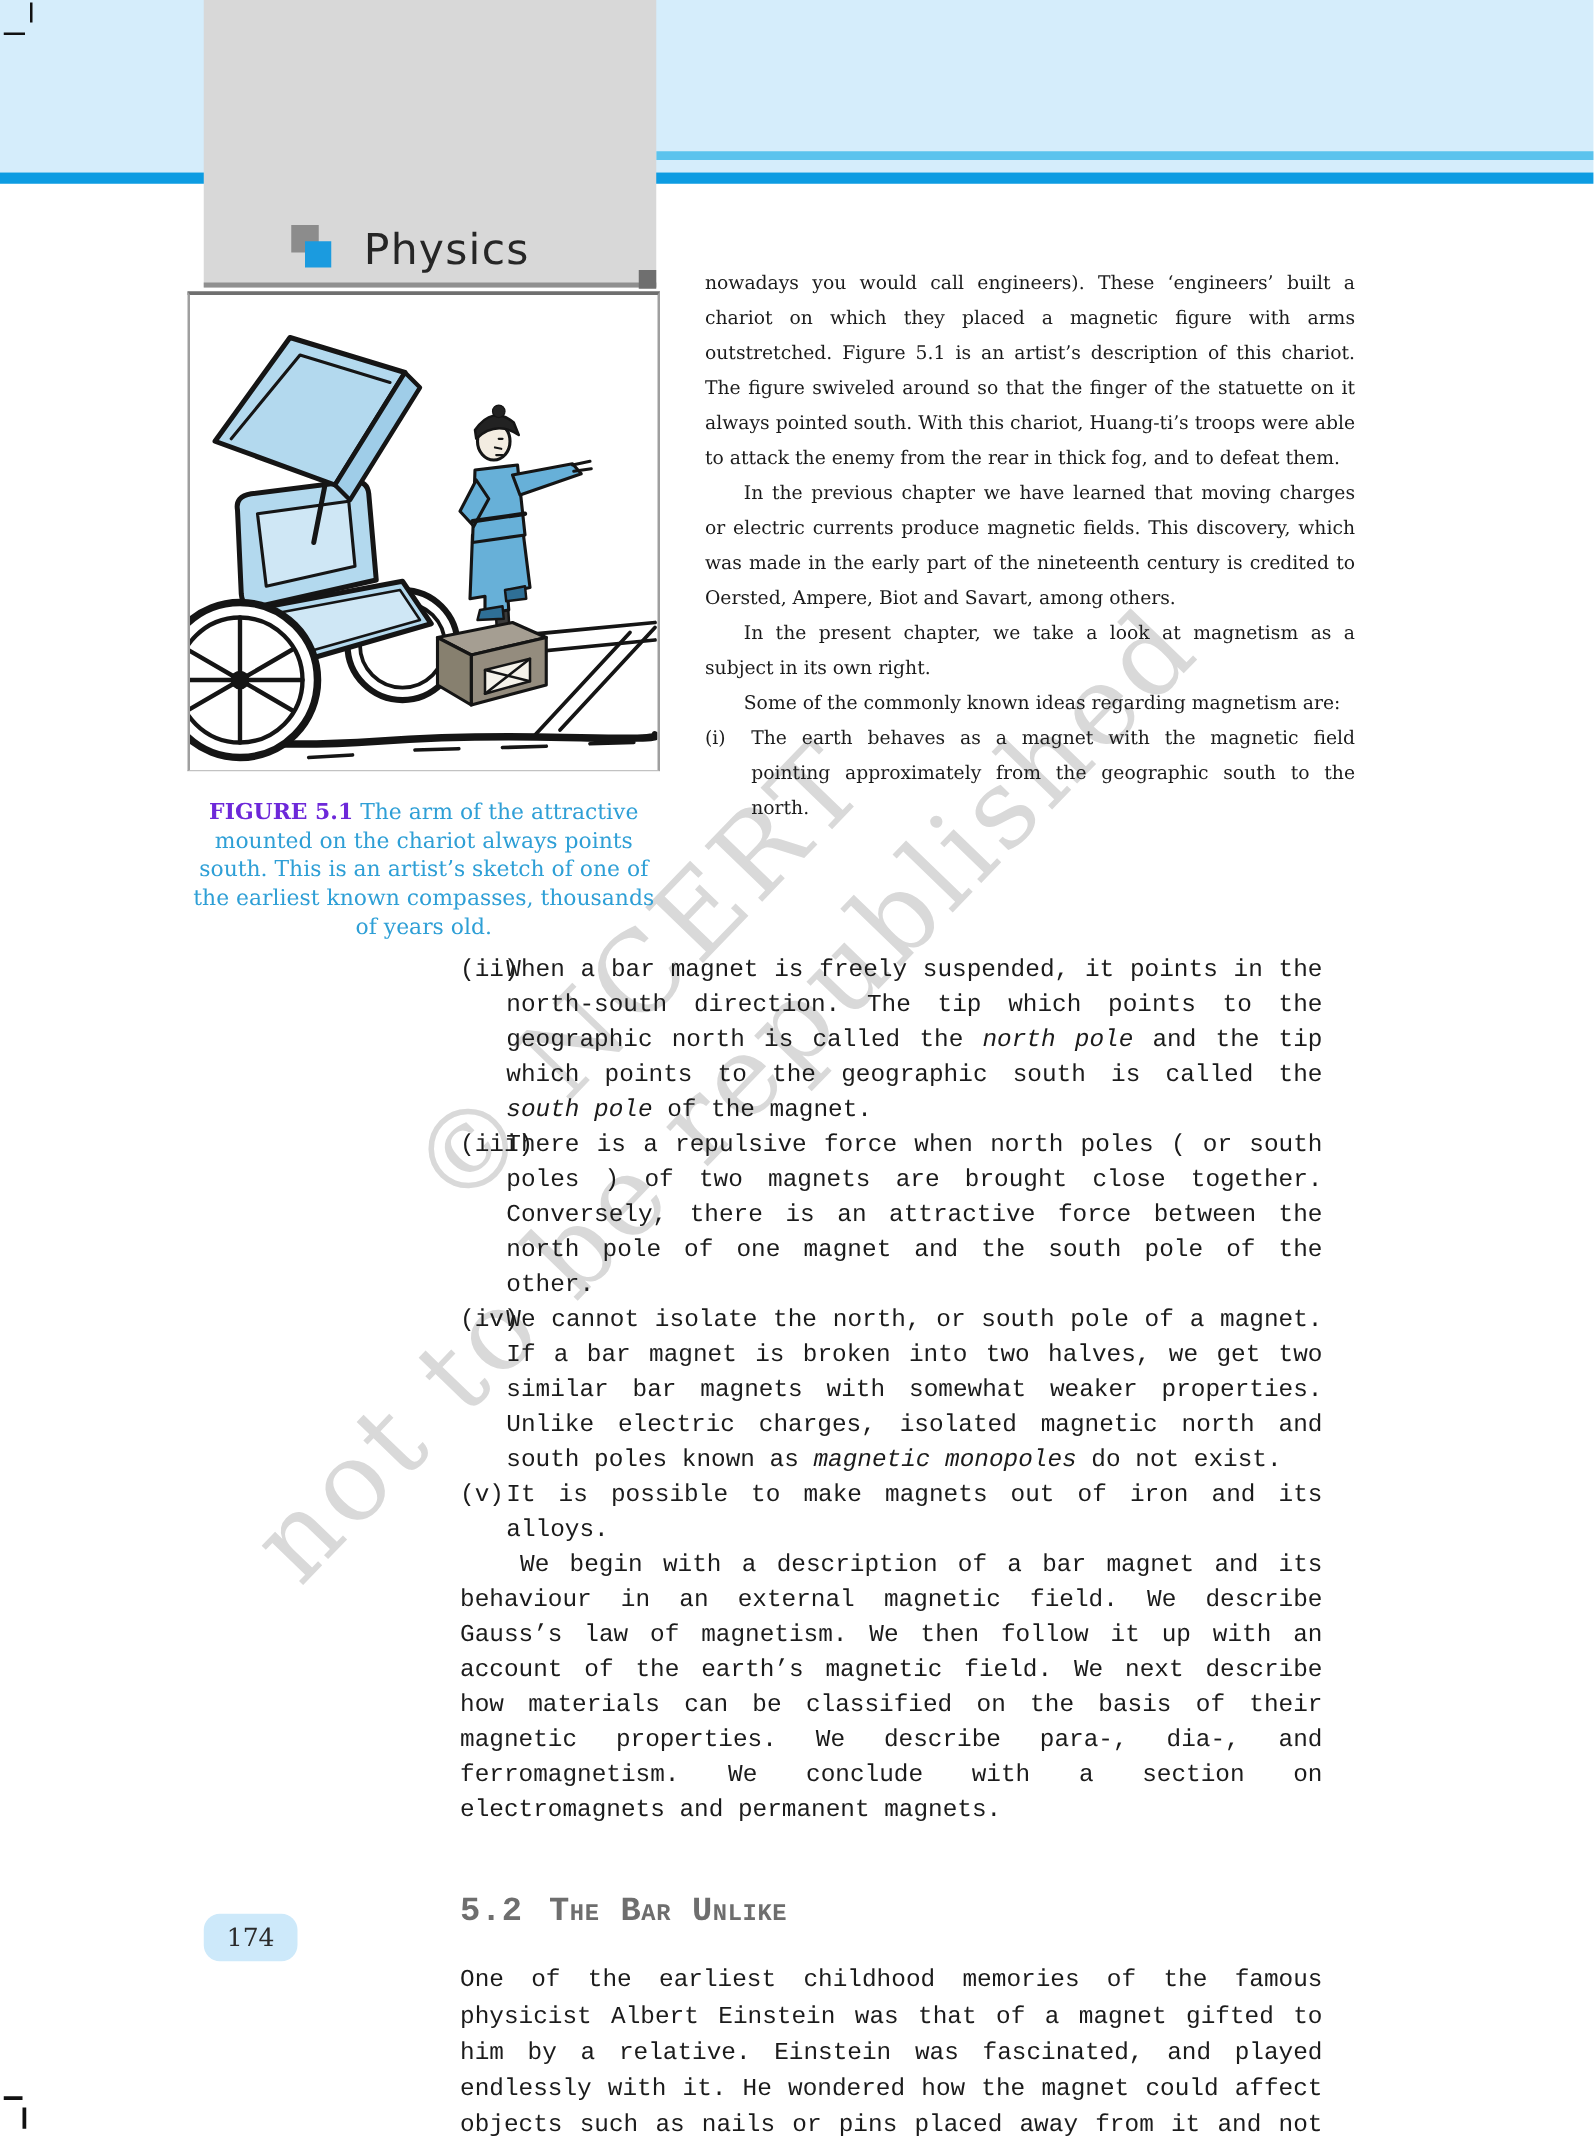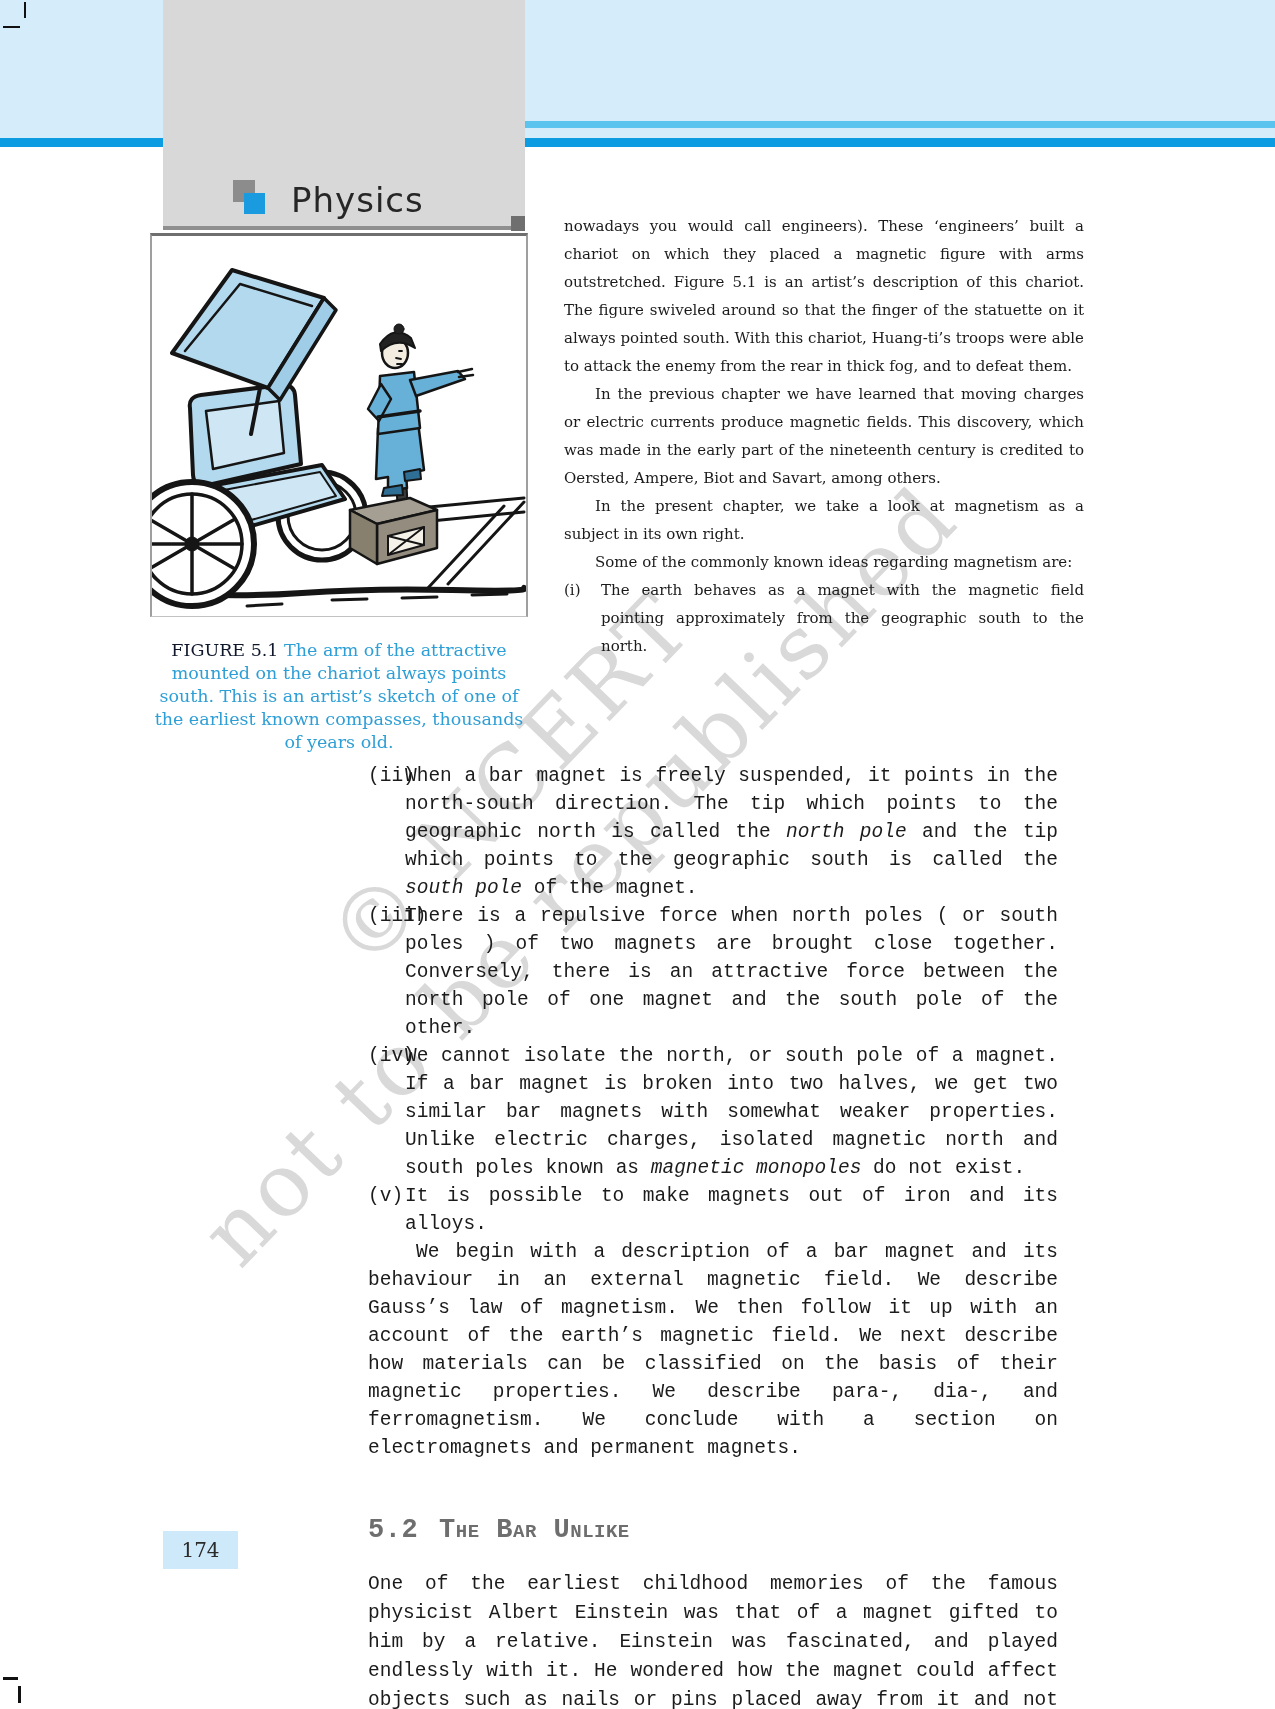--- a/index.html
+++ b/index.html
@@ -40,21 +40,21 @@
   .figure-block { position:absolute; left:150px; top:233px; width:378px; z-index:2; }
   .fig-frame {
     border-top:3px solid #6f6f6f; border-left:2px solid #9f9f9f;
     border-right:2px solid #9f9f9f; border-bottom:1px solid #c2c2c2;
     background:#ffffff; height:380px; overflow:hidden;
   }
   .caption {
     margin-top:22px; text-align:center; font-size:17.5px; line-height:23px;
     color:#2e9fd6; padding:0 4px;
   }
-  .caption .cap-label { font-weight:normal; color:#0f172a; }
+  .caption .cap-label { font-weight:bold; color:#6d28d9; }
   
   .rightcol {
     position:absolute; left:537px; top:212px; width:520px; z-index:2;
     font-size:15px; line-height:28px; text-align:justify;margin-left:27px;
   }
   .fullblock {
     position:absolute; left:368px; top:762px; width:690px; z-index:2;
     font-size:19.5px; line-height:28px; text-align:justify;font-family:Liberation Mono, monospace;
   }
   p { margin:0; }
@@ -69,21 +69,21 @@
     font-weight:bold; color:#6e6e6e; font-size:27px; letter-spacing:0.5px;
     text-align:left; text-indent:0;
   }
   .section-heading .num { margin-right:21px;text-align:center; }
   .section-heading .sc { font-variant:small-caps; }
   .final-par { line-height:29px; }
   
   .pagenum {
     position:absolute; left:163px; top:1531px; width:75px; height:38px;
     background:#cde9fa; display:flex; align-items:center; justify-content:center;
-    font-size:20px; color:#2b2b2b; z-index:2;
+    font-size:20px; color:#2b2b2b; z-index:2;border-radius:13px;
   }
   .footer {
     position:absolute; left:0; right:0; top:1647px; text-align:center;
     font-family:"DejaVu Sans", sans-serif; font-size:16px; color:#111; z-index:2;
   }
 </style>
 </head>
 <body>
 
 <div class="page">

